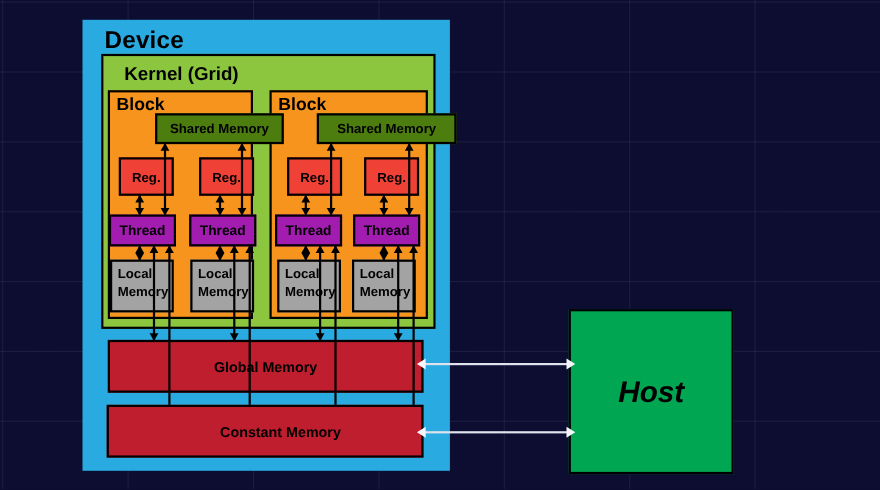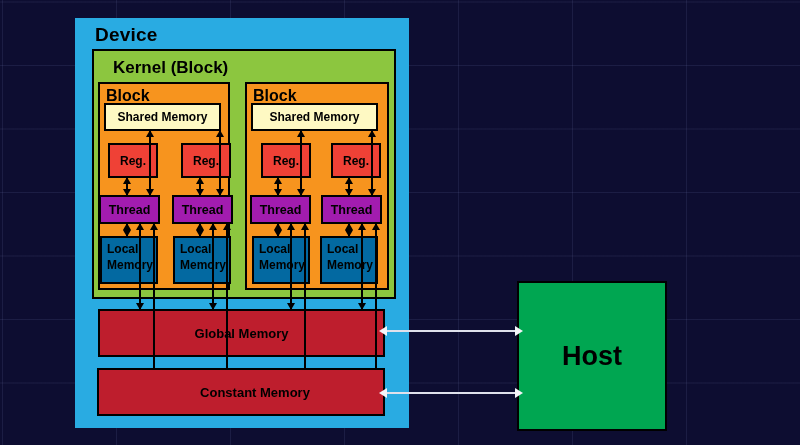--- a/index.html
+++ b/index.html
@@ -15,32 +15,32 @@
       linear-gradient(to right, rgba(130,140,195,0.13) 1px, transparent 1px),
       linear-gradient(to bottom, rgba(130,140,195,0.13) 1px, transparent 1px);
     background-size:114px 63.5px;
     background-position:116px 1.5px;
   }
   .box{position:absolute;box-sizing:border-box;border:2px solid #000;}
   .device{
     position:absolute;left:75px;top:18px;width:334px;height:410px;
     background:#29abe2;z-index:1;
   }
-  .device-label{position:absolute;left:20px;top:6px;font-size:19px;font-weight:bold;letter-spacing:.2px;}
+  .device-label{position:absolute;left:20px;top:6px;font-size:22px;font-weight:bold;letter-spacing:.2px;}
   .kernel{left:17px;top:31px;width:304px;height:250px;background:#8cc63f;z-index:2;}
   .kernel-label{position:absolute;left:19px;top:7px;font-size:17px;font-weight:bold;}
   .block{top:64px;height:208px;background:#f7941e;z-index:3;}
   .blk-label{position:absolute;left:6px;top:3px;font-size:16px;font-weight:bold;}
-  .shared{top:85px;height:28px;background:#fef9c3;z-index:4;
-    display:flex;align-items:center;justify-content:center;font-size:12px;font-weight:bold;}
+  .shared{top:85px;height:28px;background:#4d7c0f;z-index:4;
+    display:flex;align-items:center;justify-content:center;font-size:12px;font-weight:bold;margin-left:37px;}
   .reg{top:125px;width:50px;height:35px;background:#ef4136;z-index:4;
     display:flex;align-items:center;justify-content:center;font-size:12px;font-weight:bold;}
   .thread{top:177px;width:61px;height:29px;background:#a21caf;z-index:4;
     display:flex;align-items:center;justify-content:center;font-size:12.5px;font-weight:bold;}
-  .local{top:218px;width:58px;height:48px;background:#0369a1;z-index:4;
+  .local{top:218px;width:58px;height:48px;background:#a3a3a3;z-index:4;
     font-size:12px;font-weight:bold;line-height:1.3;padding:4px 0 0 5px;}
   .gmem{left:23px;top:291px;width:287px;height:48px;background:#be1e2d;z-index:4;
     display:flex;align-items:center;justify-content:center;font-size:13px;font-weight:bold;}
   .cmem{left:22px;top:350px;width:288px;height:48px;background:#be1e2d;z-index:4;
     display:flex;align-items:center;justify-content:center;font-size:13px;font-weight:bold;padding-left:28px;}
   
   .arr{position:absolute;width:2px;background:#000;z-index:6;}
   .arr.up::before{
     content:"";position:absolute;top:-1px;left:-3px;width:0;height:0;
     border-left:4px solid transparent;border-right:4px solid transparent;
@@ -56,33 +56,33 @@
     border-top:5px solid transparent;border-bottom:5px solid transparent;
     border-right:8px solid #f4f5fa;}
   .harr::after{
     content:"";position:absolute;right:-7px;top:-4px;width:0;height:0;
     border-top:5px solid transparent;border-bottom:5px solid transparent;
     border-left:8px solid #f4f5fa;}
   .host{
     position:absolute;left:517px;top:281px;width:150px;height:150px;
     background:#00a651;border:2px solid #000;box-sizing:border-box;z-index:5;
     display:flex;align-items:center;justify-content:center;
-    font-size:27px;font-weight:bold;}
+    font-size:27px;font-weight:bold;font-style:italic;}
 </style>
 </head>
 <body>
 
 <div class="stage">
   <div class="grid-overlay"></div>
 
   <div class="device">
     <span class="device-label">Device</span>
 
     <div class="box kernel">
-      <span class="kernel-label">Kernel (Block)</span>
+      <span class="kernel-label">Kernel (Grid)</span>
     </div>
 
     <div class="box block" style="left:23px;width:132px;">
       <span class="blk-label">Block</span>
     </div>
 
     <div class="box block" style="left:170px;width:144px;">
       <span class="blk-label">Block</span>
     </div>
 

